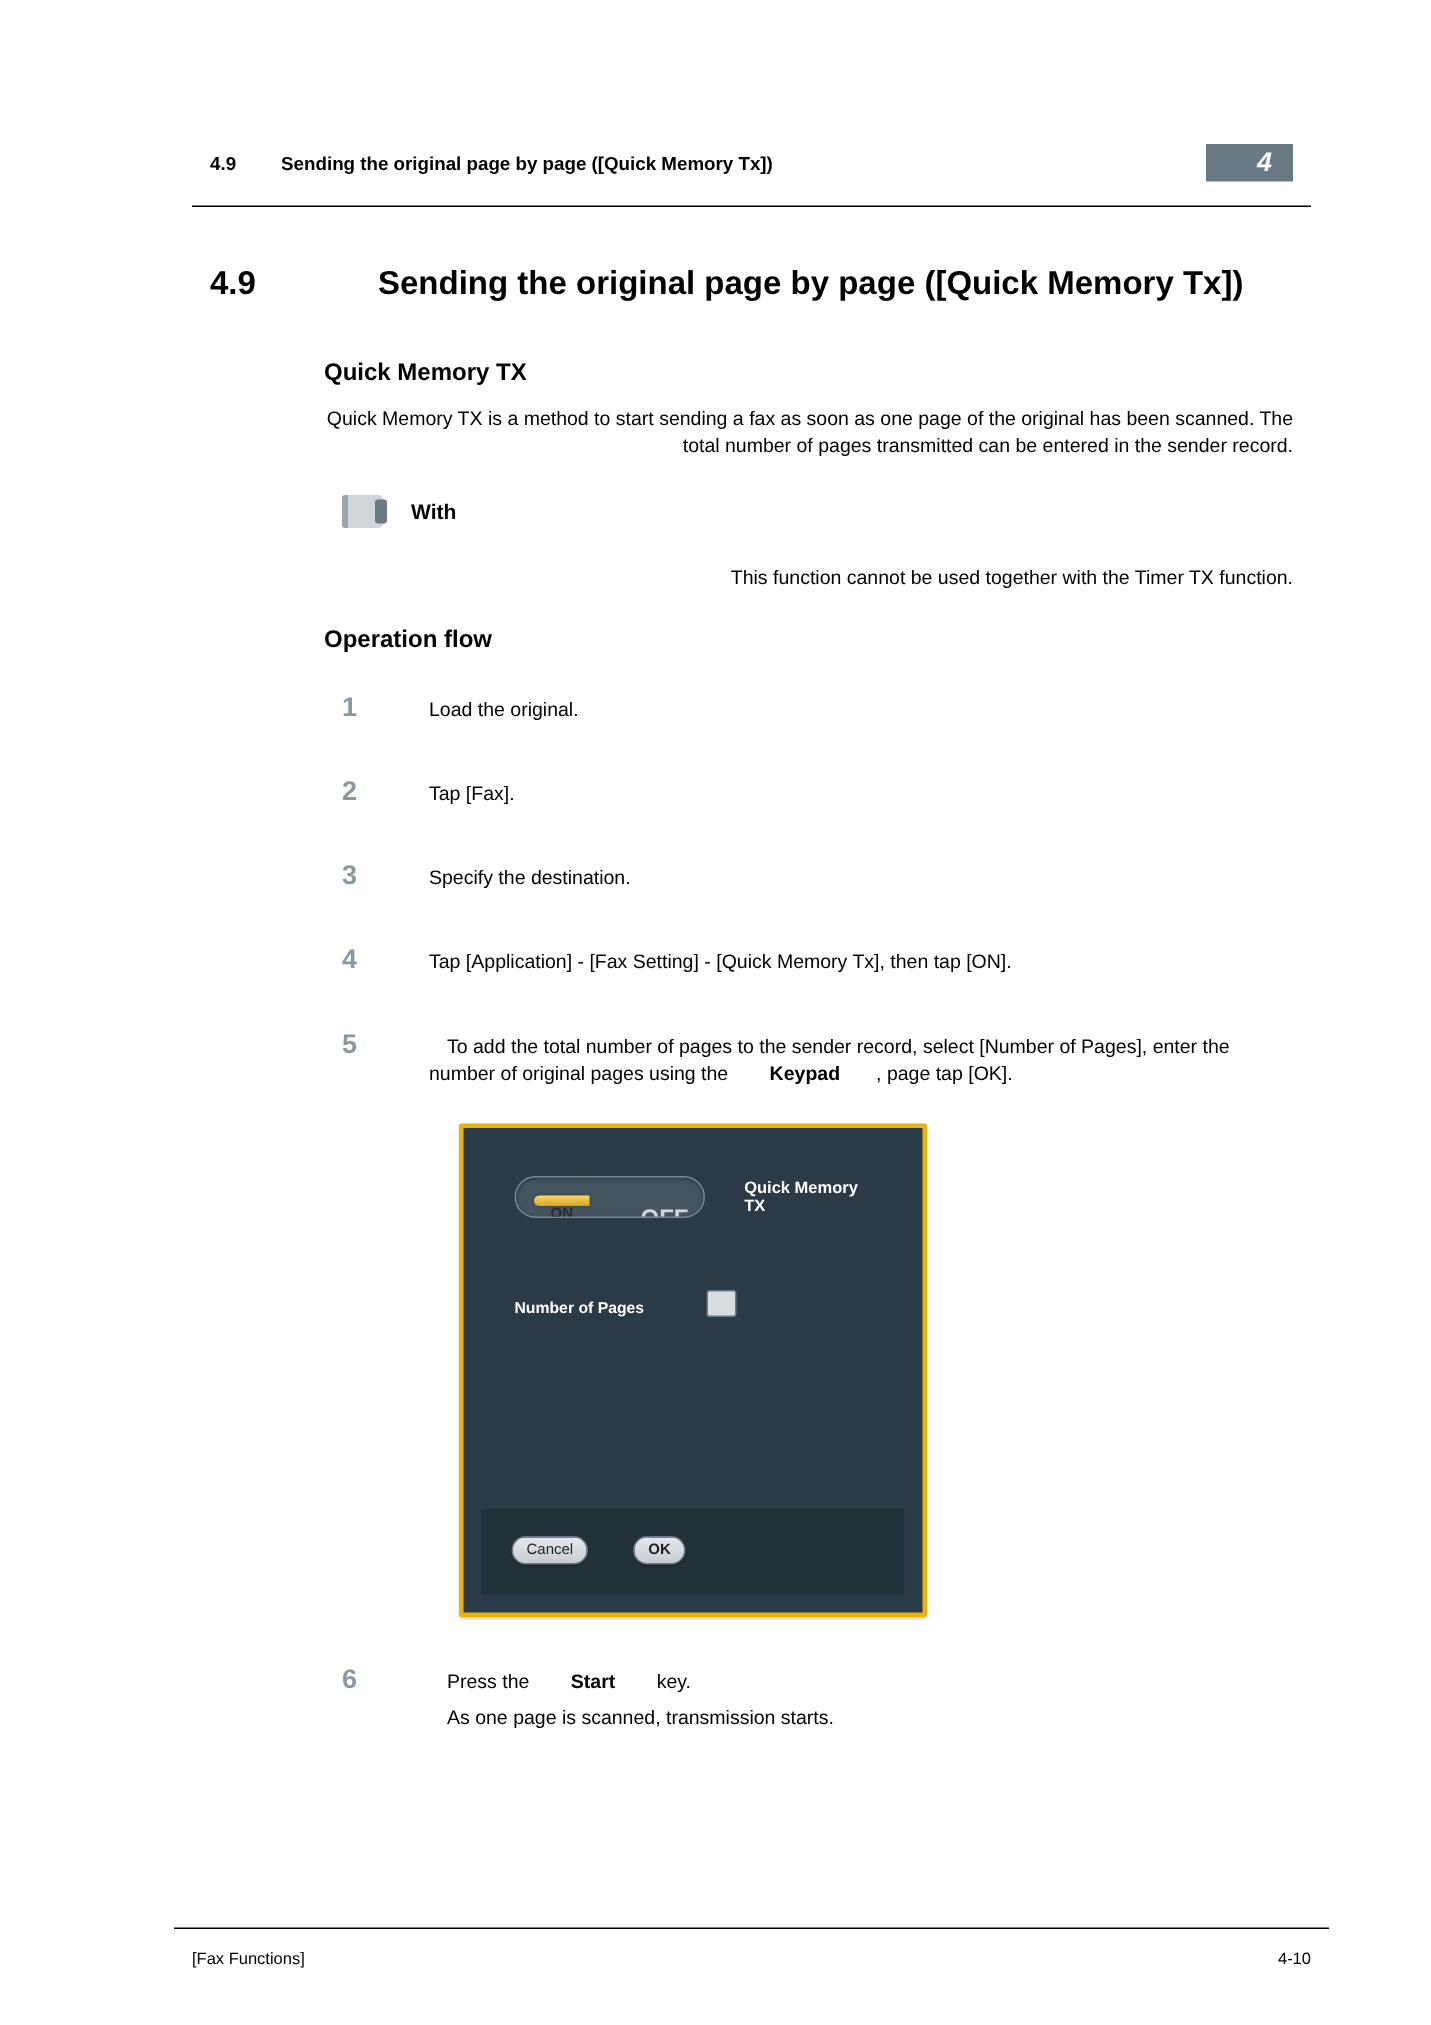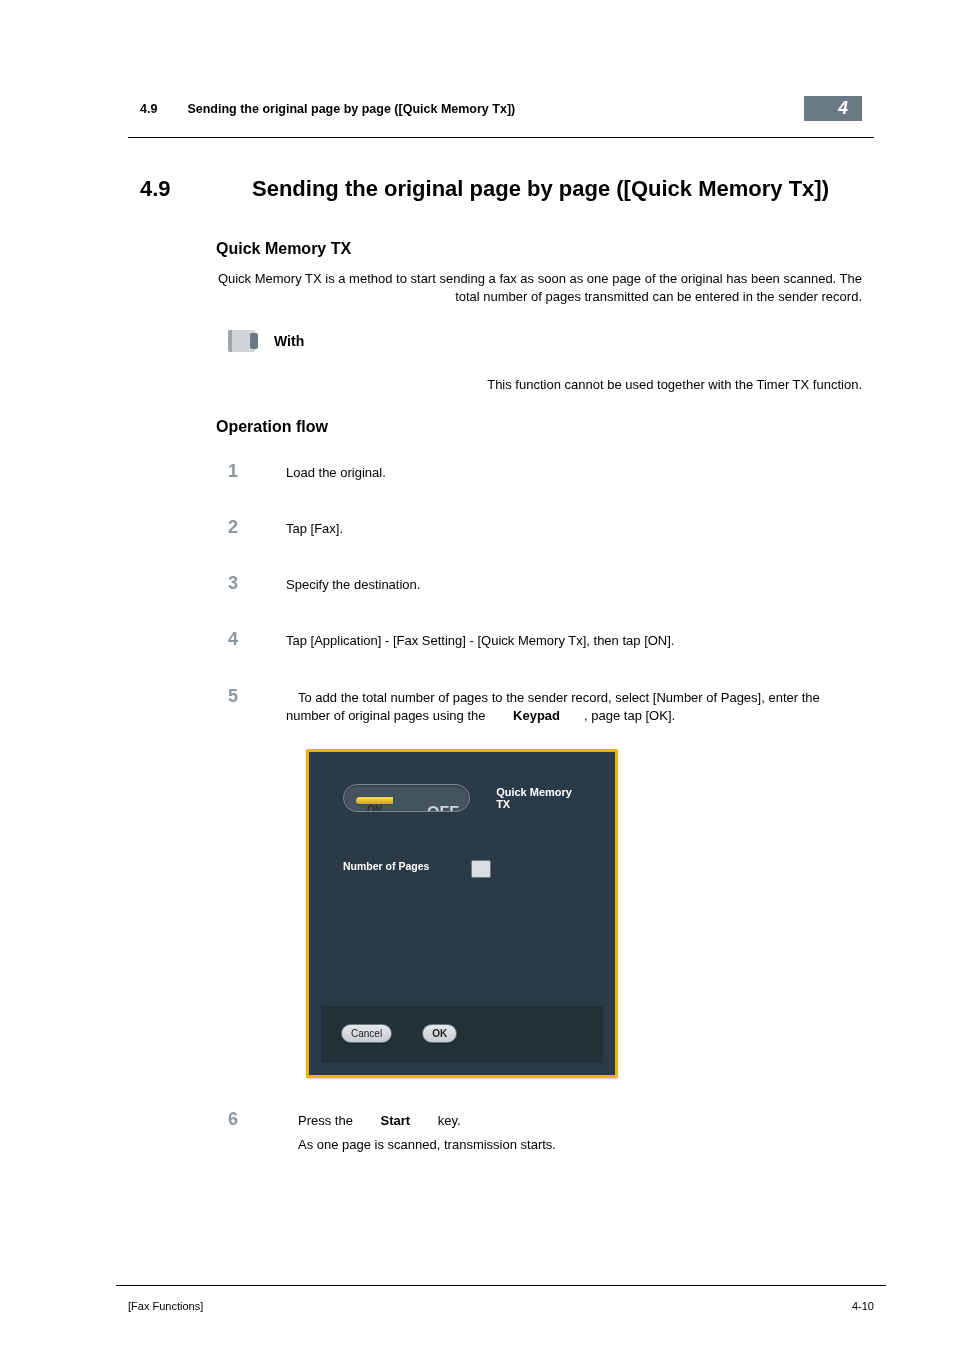--- a/index.html
+++ b/index.html
@@ -121,21 +121,21 @@
     padding: 7px 10px 16px 10px;
   }
   .shot-title {
     font-size: 11px;
     font-weight: bold;
     color: #fff;
     margin-left: 14px;
   }
   .shot-row2 {
     display: flex;
-    align-items: flex-start;
+    align-items: flex-end;
     padding: 8px 10px 4px 10px;
     gap: 18px;
   }
   .nop-label { font-size: 10.5px; color: #fff; font-weight: bold; }
   .nop-input {
     width: 20px; height: 18px;
     background: #d8dde1;
     border: 1px solid #6a7a84;
     border-radius: 2px;
   }

